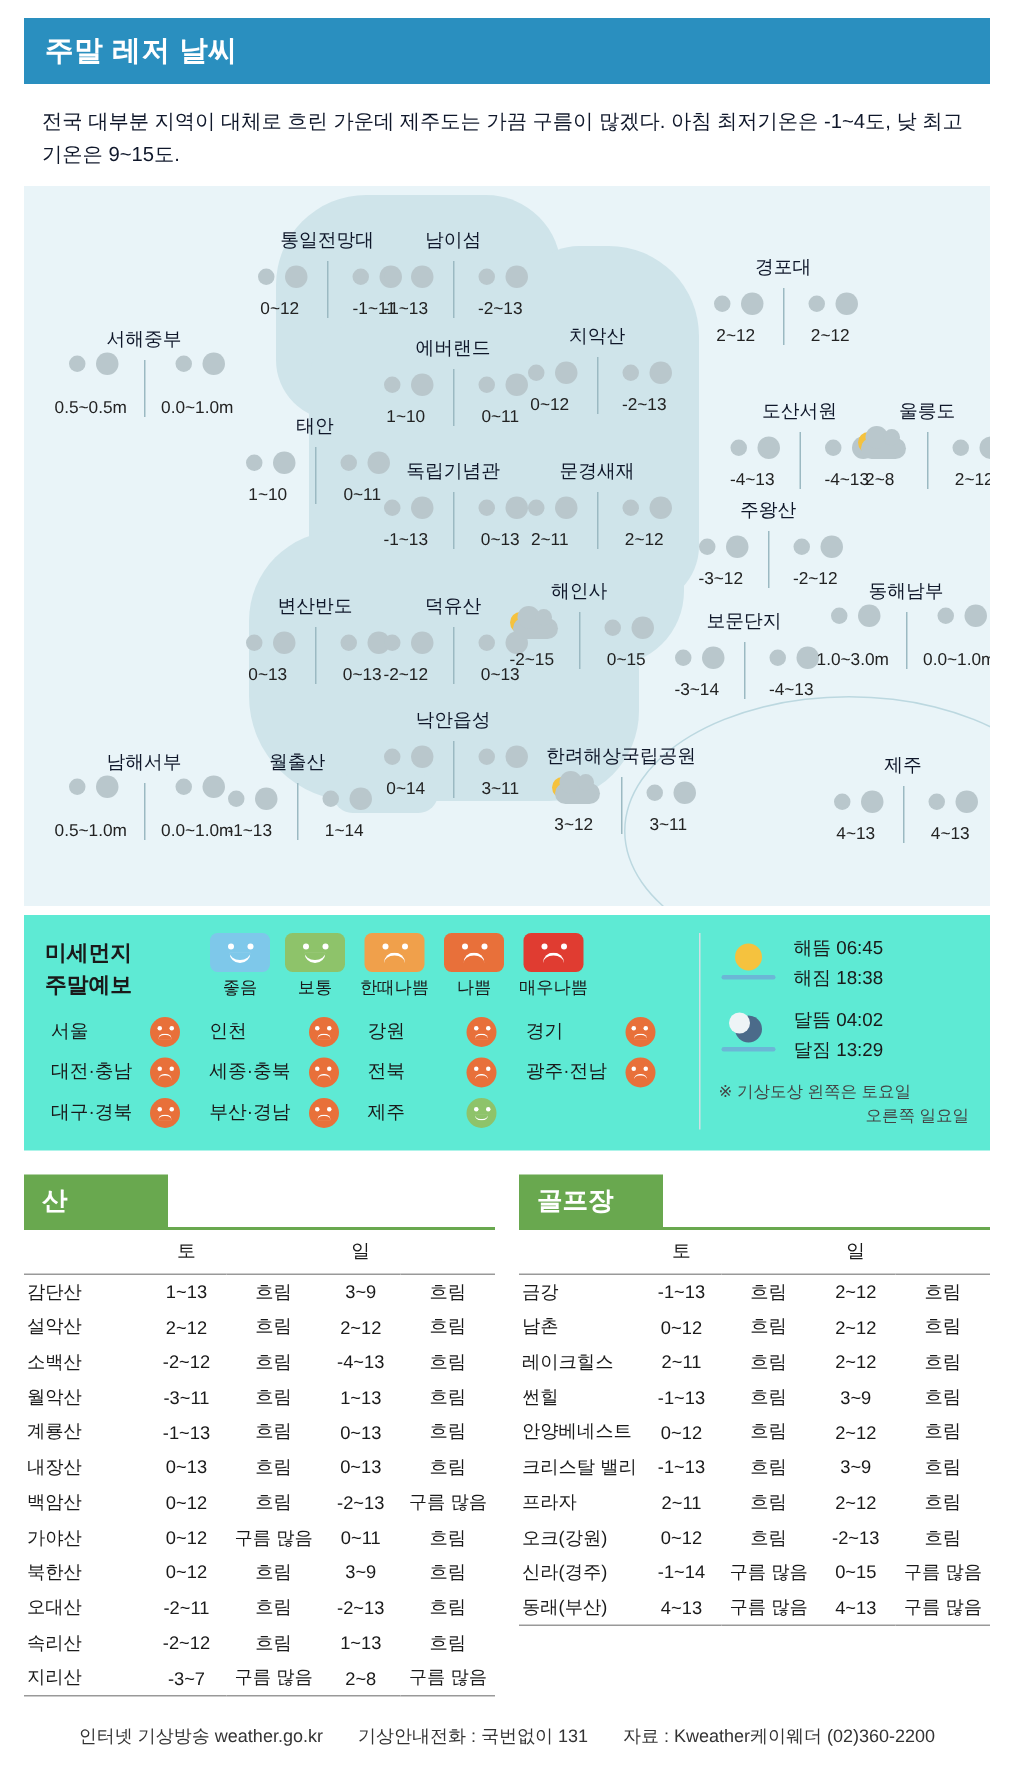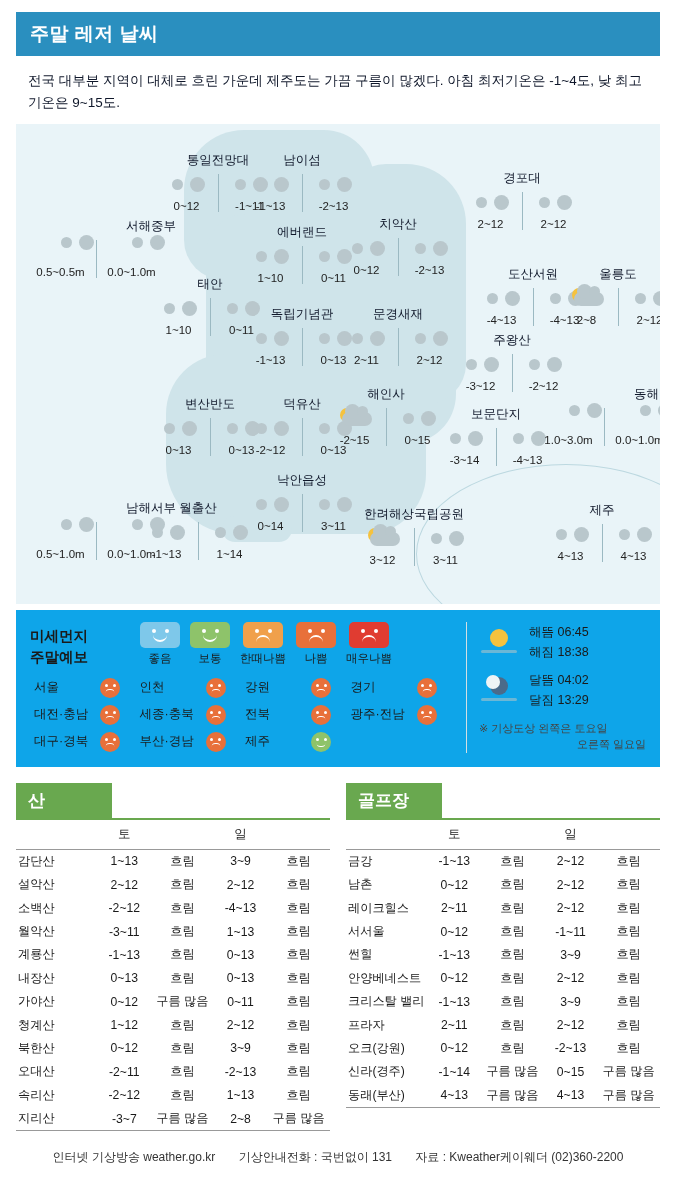--- a/index.html
+++ b/index.html
@@ -69,21 +69,21 @@
   .st-div {
     width: 1px;
     background: #9bb9c2;
     height: 38px;
     margin: 2px 2px 0 2px;
     align-self: center;
   }
   .st-icon { height: 26px; display:flex; align-items:center; justify-content:center; }
   .st-val { font-size: 11.5px; color: #222; margin-top: 2px; white-space: nowrap; }
   .station.wide .st-col { width: 66px; }
-  .station.wide { width: 160px; text-align: right; }
+  .station.wide { width: 160px; }
 
   
   .ico { position: relative; display: inline-block; }
   .cloud {
     position: relative;
     width: 30px; height: 14px;
     background: #b9c7cc;
     border-radius: 8px;
     margin-top: 7px;
   }
@@ -104,21 +104,21 @@
   .pcloud .cloud { position: absolute; left: 4px; top: 4px; margin: 0; }
   .wave {
     width: 30px; height: 16px;
     position: relative;
   }
   .wave .cloud { margin-top: 3px; }
 
   
   .dust-panel {
     margin: 6px 16px 0 16px;
-    background: #0ea5e9;
+    background: #5eead4;
     display: flex;
     padding: 12px 14px 14px 14px;
     gap: 10px;
   }
   .dust-left { flex: 1 1 auto; }
   .dust-title {
     font-size: 14.5px;
     font-weight: bold;
     line-height: 1.5;
     float: left;
@@ -604,21 +604,21 @@
             </div>
             <div class="st-div"></div>
             <div class="st-col">
               <div class="st-icon">
                 <span class="ico wave"><span class="cloud"></span></span>
               </div>
               <div class="st-val">0.0~1.0m</div>
             </div>
           </div>
         </div>
-        <div class="station" style="left: 328px; top: 372px; margin-top: 10px;">
+        <div class="station" style="left: 328px; top: 372px;">
           <div class="st-name">한려해상국립공원</div>
           <div class="st-cols">
             <div class="st-col">
               <div class="st-icon">
                 <span class="ico pcloud">
                   <span class="sun" style="left:2px;top:0"></span>
                   <span class="cloud"></span>
                 </span>
               </div>
               <div class="st-val">3~12</div>
@@ -906,31 +906,31 @@
               <td class="col-s2">흐림</td>
             </tr>
             <tr>
               <td class="col-name">내장산</td>
               <td class="col-t1">0~13</td>
               <td class="col-s1">흐림</td>
               <td class="col-t2">0~13</td>
               <td class="col-s2">흐림</td>
             </tr>
             <tr>
+              <td class="col-name">백암산</td>
+              <td class="col-t1">0~12</td>
+              <td class="col-s1">흐림</td>
+              <td class="col-t2">-2~13</td>
+              <td class="col-s2">구름 많음</td>
+            </tr>
+            <tr>
               <td class="col-name">가야산</td>
               <td class="col-t1">0~12</td>
               <td class="col-s1">구름 많음</td>
               <td class="col-t2">0~11</td>
-              <td class="col-s2">흐림</td>
-            </tr>
-            <tr>
-              <td class="col-name">청계산</td>
-              <td class="col-t1">1~12</td>
-              <td class="col-s1">흐림</td>
-              <td class="col-t2">2~12</td>
               <td class="col-s2">흐림</td>
             </tr>
             <tr>
               <td class="col-name">북한산</td>
               <td class="col-t1">0~12</td>
               <td class="col-s1">흐림</td>
               <td class="col-t2">3~9</td>
               <td class="col-s2">흐림</td>
             </tr>
             <tr>
@@ -985,27 +985,20 @@
               <td class="col-s2">흐림</td>
             </tr>
             <tr>
               <td class="col-name">레이크힐스</td>
               <td class="col-t1">2~11</td>
               <td class="col-s1">흐림</td>
               <td class="col-t2">2~12</td>
               <td class="col-s2">흐림</td>
             </tr>
             <tr>
-              <td class="col-name">서서울</td>
-              <td class="col-t1">0~12</td>
-              <td class="col-s1">흐림</td>
-              <td class="col-t2">-1~11</td>
-              <td class="col-s2">흐림</td>
-            </tr>
-            <tr>
               <td class="col-name">썬힐</td>
               <td class="col-t1">-1~13</td>
               <td class="col-s1">흐림</td>
               <td class="col-t2">3~9</td>
               <td class="col-s2">흐림</td>
             </tr>
             <tr>
               <td class="col-name">안양베네스트</td>
               <td class="col-t1">0~12</td>
               <td class="col-s1">흐림</td>

